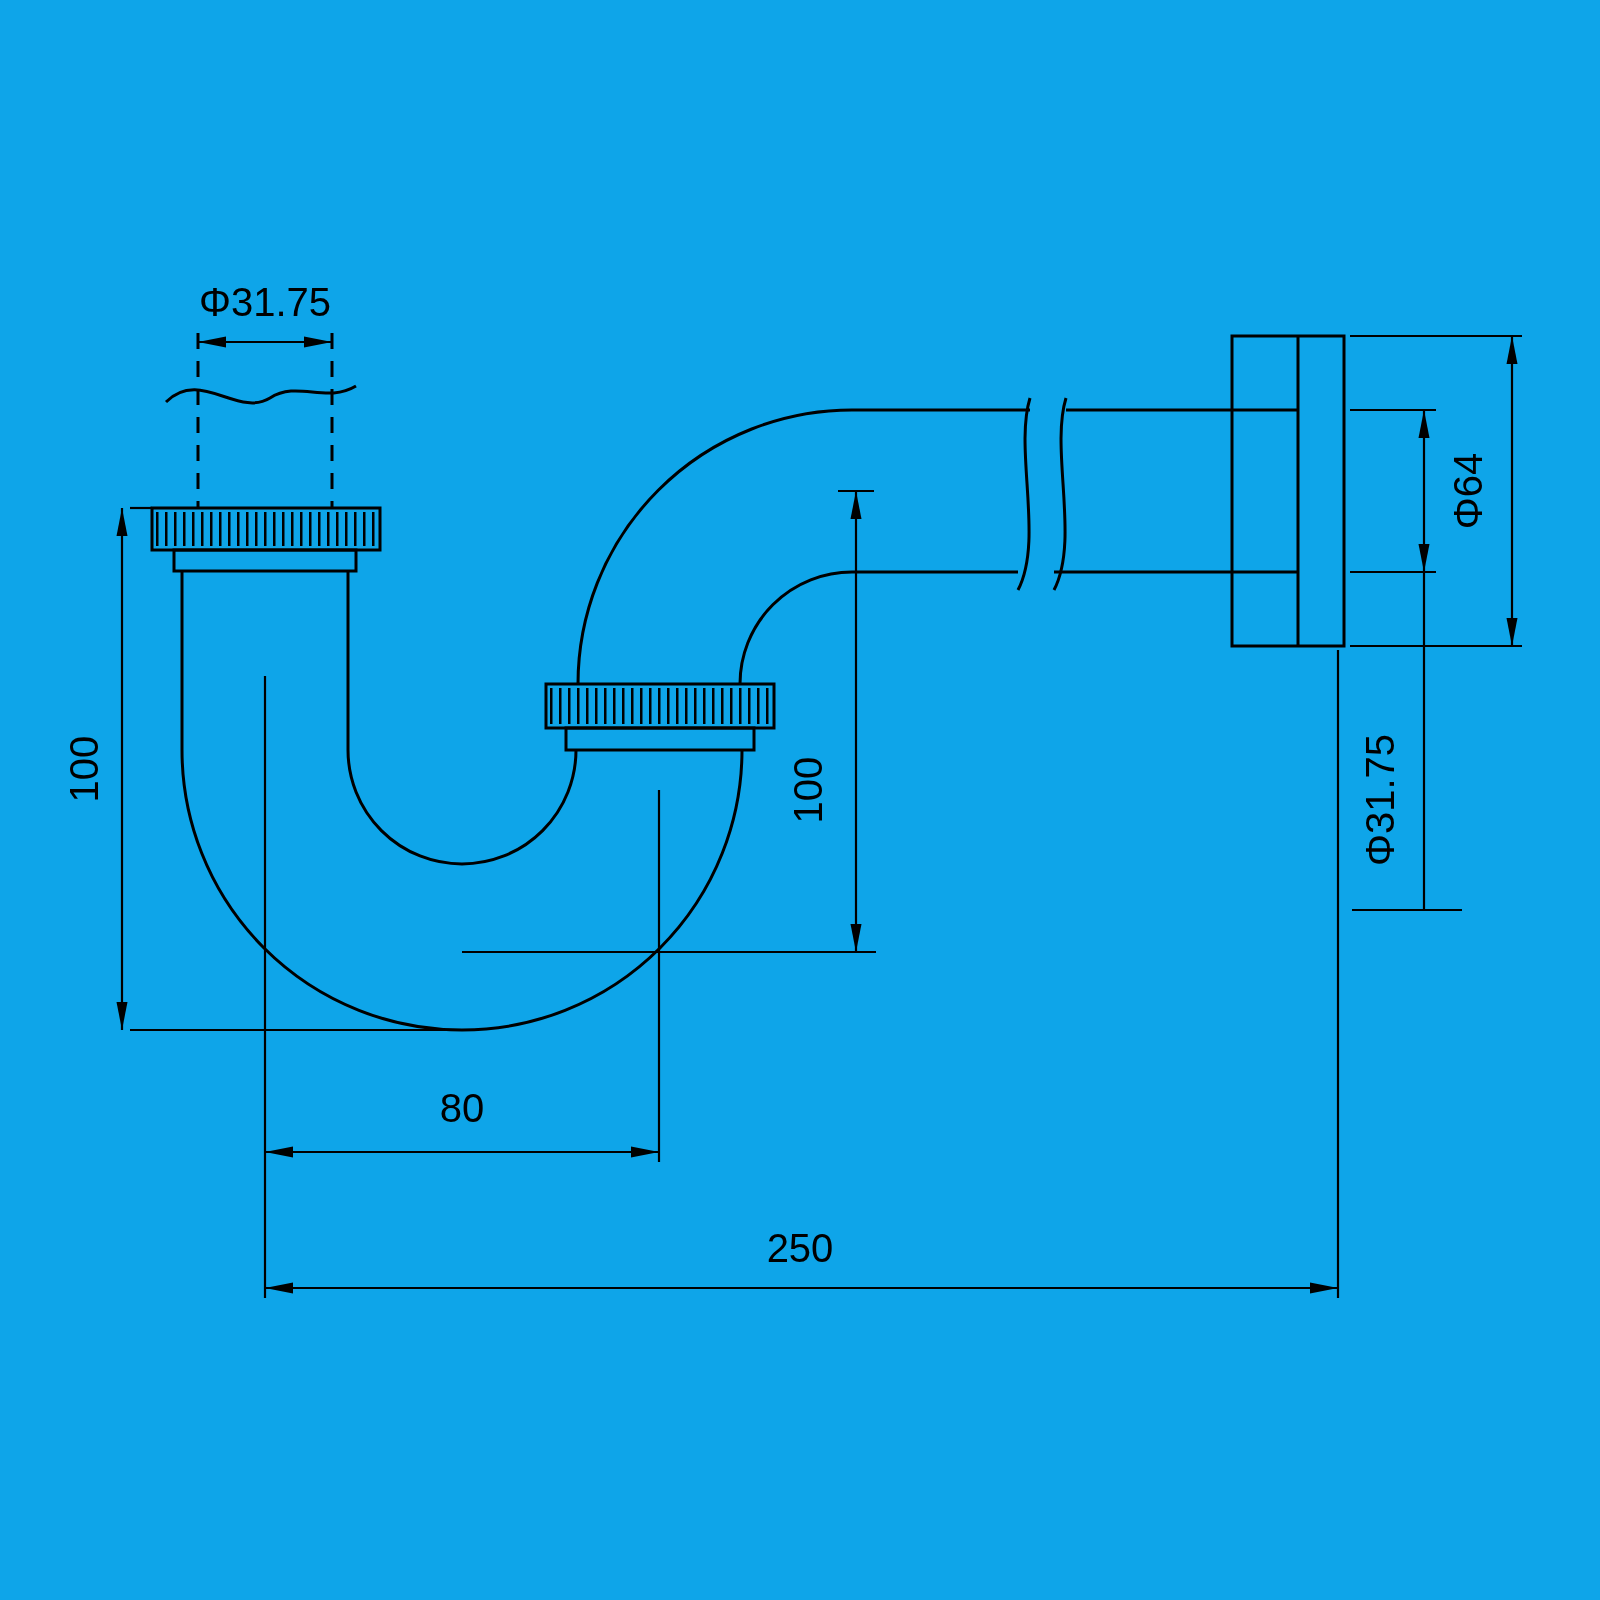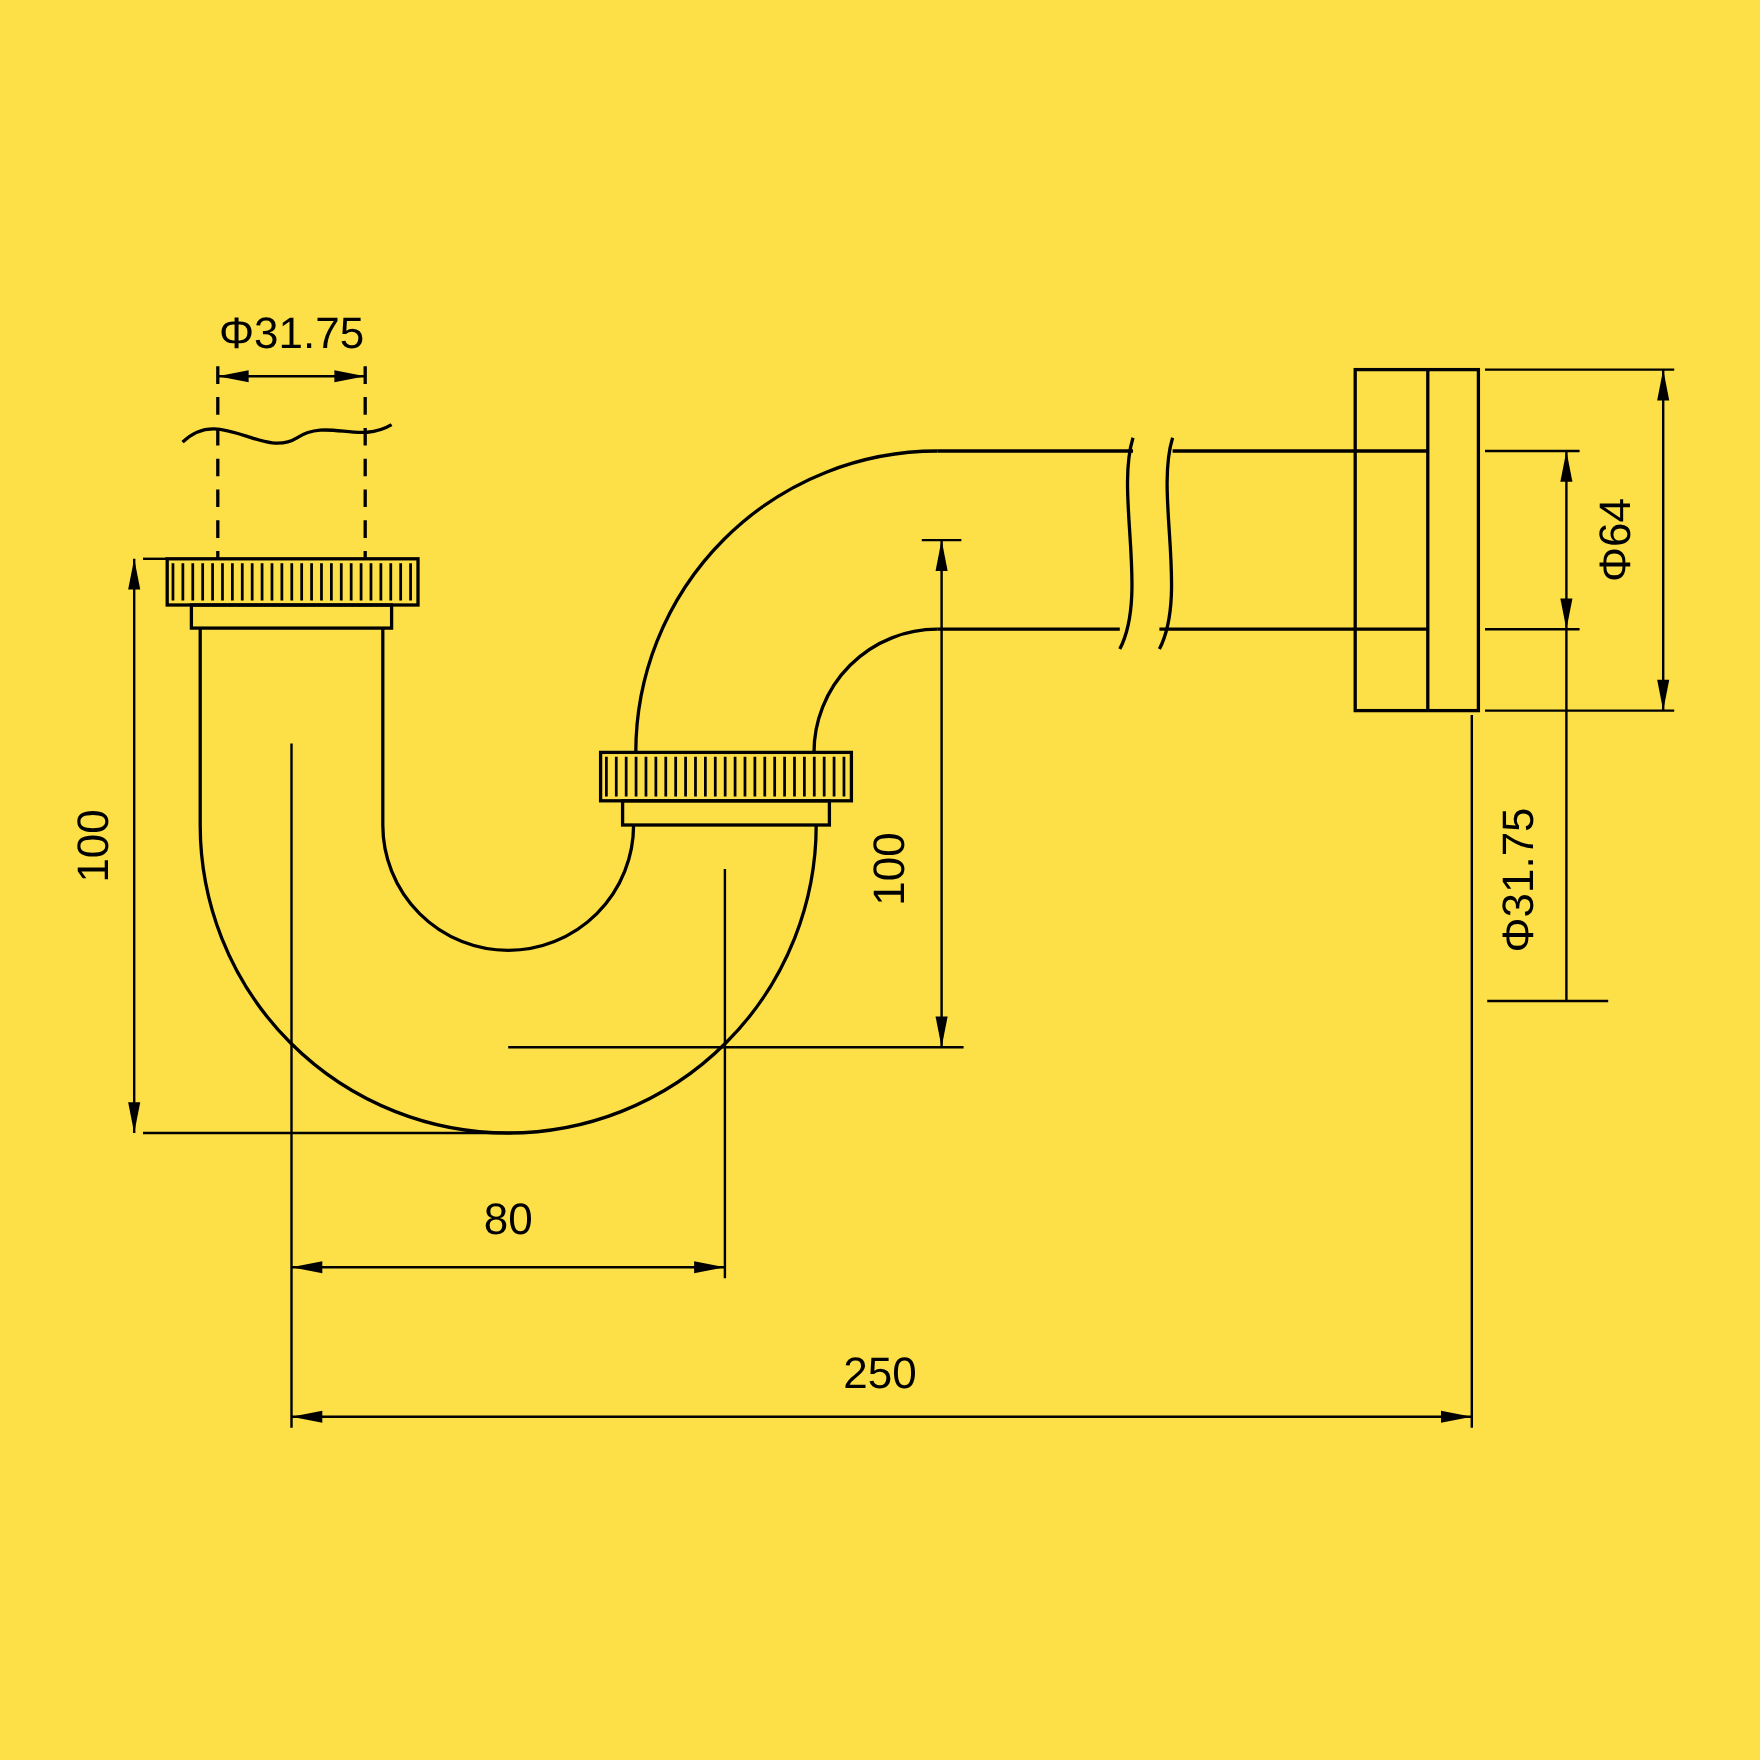--- a/index.html
+++ b/index.html
@@ -1,16 +1,16 @@
 <!DOCTYPE html>
 <html><head>
 <meta charset="utf-8">
 <style>
   html,body{margin:0;padding:0;background:#ffffff;}
-  .canvas{width:1600px;height:1600px;position:relative;background:#fde047;}
+  .canvas{width:1600px;height:1600px;position:relative;background:#0ea5e9;}
   svg{display:block;}
   .part{stroke:#000000;stroke-width:3;fill:none;stroke-linecap:butt;}
   .dashed{stroke-dasharray:16 12;}
   .knurl{stroke:#000000;fill:none;stroke-dasharray:2.5 6.5;}
   .dim{stroke:#000000;stroke-width:2.2;fill:none;}
   .arrow{fill:#000000;stroke:none;}
   text{font-family:"Liberation Sans", sans-serif;font-size:40px;fill:#000000;}
   .mid{text-anchor:middle;}
 </style>
 </head>

